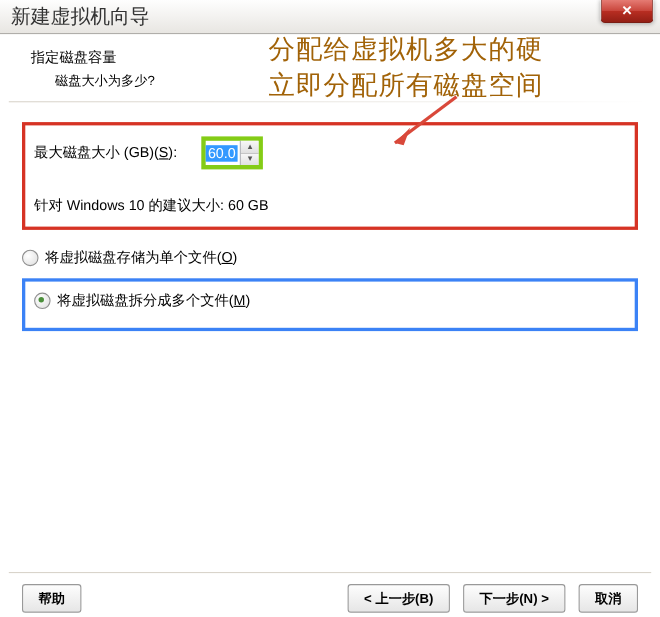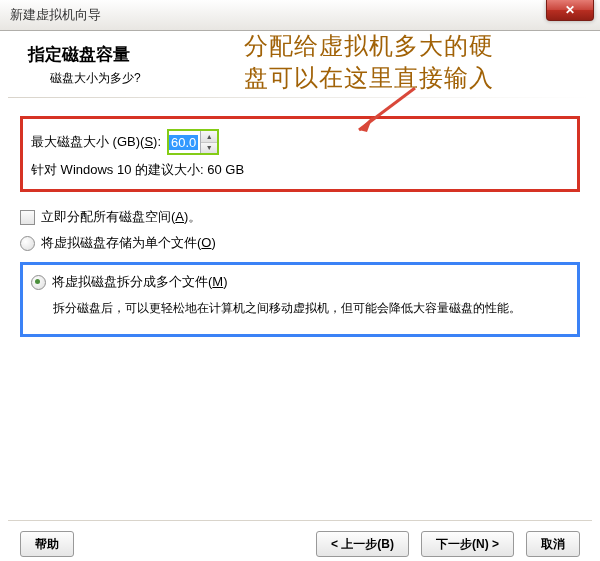--- a/index.html
+++ b/index.html
@@ -1,33 +1,33 @@
 <!DOCTYPE html>
 <html><head>
 <meta charset="utf-8">
 <style>
   html,body{margin:0;padding:0;font-family:"Microsoft YaHei","SimSun",Arial,sans-serif;font-size:13px;color:#000;background:#cdbda1;}
   .window{width:600px;height:561px;background:#fff;position:relative;box-shadow:0 0 6px rgba(0,0,0,.3);overflow:hidden;}
   
   .titlebar{height:30px;background:linear-gradient(to bottom,#fefefe,#e8e6e2);border-bottom:1px solid #b0aeaa;display:flex;align-items:center;padding-left:10px;position:relative;}
-  .titlebar .title{font-size:13px;color:#333;}
+  .titlebar .title{font-size:18px;color:#333;}
   .close-btn{position:absolute;right:6px;top:0;width:46px;height:20px;background:linear-gradient(to bottom,#e57b73,#c9463c 49%,#b92e22 50%,#931f15);border:1px solid #7a1d14;border-top:none;border-radius:0 0 4px 4px;color:#fff;display:flex;align-items:center;justify-content:center;font-size:12px;font-weight:bold;box-shadow:0 0 4px rgba(0,0,0,.3);}
   
   .annotation{position:absolute;right:6px;top:30px;width:350px;color:#a16207;font-size:24px;line-height:32px;z-index:5;font-family:"SimSun","Microsoft YaHei";letter-spacing:1px;}
   .arrow{position:absolute;left:345px;top:80px;width:80px;height:60px;z-index:4;}
   
   .header{padding:12px 28px 10px 28px;}
-  .header .h1{font-weight:bold;font-size:17px;}
+  .header .h1{font-weight:normal;font-size:13px;}
   .header .h2{margin-left:22px;margin-top:4px;font-size:12px;}
   .sep{height:1px;background:linear-gradient(to right,#d9d4cb,#fff);margin:0 8px;}
   .body{padding:18px 20px 0 20px;position:relative;}
   .redbox{border:3px solid #d63324;padding:10px 8px 10px 8px;margin-bottom:16px;}
-  .row-size{display:flex;align-items:center;gap:6px;margin-bottom:6px;}
+  .row-size{display:flex;align-items:center;gap:22px;margin-bottom:24px;}
   .row-size label{font-size:13px;}
-  .spin{display:flex;align-items:stretch;border:2px solid #84cc16;height:22px;background:#fff;}
+  .spin{display:flex;align-items:stretch;border:4px solid #84cc16;height:22px;background:#fff;}
   .spin .sel{background:#3399ff;color:#fff;padding:0 2px;}
   .spin .btns{display:flex;flex-direction:column;width:16px;border-left:1px solid #abadb3;}
   .spin .btns div{flex:1;background:linear-gradient(#f7f7f7,#e1e1e1);border-bottom:1px solid #c6c6c6;display:flex;align-items:center;justify-content:center;font-size:7px;color:#555;}
   .spin .btns div:last-child{border-bottom:none;}
   .recommend{font-size:13px;}
   .check-row{display:flex;align-items:flex-start;gap:6px;margin-bottom:8px;}
   .checkbox{width:13px;height:13px;border:1px solid #8f8f8f;background:linear-gradient(#fbfbfb,#e5e5e5);margin-top:2px;flex:none;}
   .desc{margin-left:22px;font-size:12px;line-height:19px;margin-bottom:18px;}
   .radio-row{display:flex;align-items:center;gap:6px;margin-bottom:10px;}
   .radio{width:13px;height:13px;border-radius:50%;border:1px solid #8f8f8f;background:radial-gradient(circle at 35% 35%,#fff,#ddd);position:relative;flex:none;}
@@ -49,21 +49,21 @@
 
   <div class="titlebar">
     <span class="title">新建虚拟机向导</span>
     <div class="close-btn">
       <span>✕</span>
     </div>
   </div>
 
   <div class="annotation">
     <div>分配给虚拟机多大的硬</div>
-    <div>盘可以在这里直接输入</div>
+    <div>立即分配所有磁盘空间</div>
   </div>
   <svg class="arrow" viewBox="0 0 80 60">
     <line x1="70" y1="8" x2="14" y2="50" stroke="#d9483a" stroke-width="3"></line>
     <polygon points="14,50 28,36 22,52" fill="#d9483a"></polygon>
   </svg>
 
   <div class="header">
     <div class="h1">指定磁盘容量</div>
     <div class="h2">磁盘大小为多少?</div>
   </div>
@@ -82,42 +82,35 @@
           </span>
           <div class="btns">
             <div>▲</div>
             <div>▼</div>
           </div>
         </div>
       </div>
       <div class="recommend">针对 Windows 10 的建议大小: 60 GB</div>
     </div>
 
-    <div class="check-row">
-      <div class="checkbox"></div>
-      <div>
-        <span>立即分配所有磁盘空间(</span><span class="u">A</span><span>)。</span>
-      </div>
-    </div>
 
     <div class="radio-row">
       <div class="radio"></div>
       <div>
         <span>将虚拟磁盘存储为单个文件(</span><span class="u">O</span><span>)</span>
       </div>
     </div>
 
     <div class="redbox2">
       <div class="radio-row" style="margin-bottom:0">
         <div class="radio checked"></div>
         <div>
           <span>将虚拟磁盘拆分成多个文件(</span><span class="u">M</span><span>)</span>
         </div>
       </div>
-      <div class="desc2">拆分磁盘后，可以更轻松地在计算机之间移动虚拟机，但可能会降低大容量磁盘的性能。</div>
     </div>
 
   </div>
 
   <div class="footer-sep"></div>
   <div class="footer cut">
     <div class="btn">帮助</div>
     <div class="spacer"></div>
     <div class="btn">&lt; 上一步(B)</div>
     <div class="btn">下一步(N) &gt;</div>

